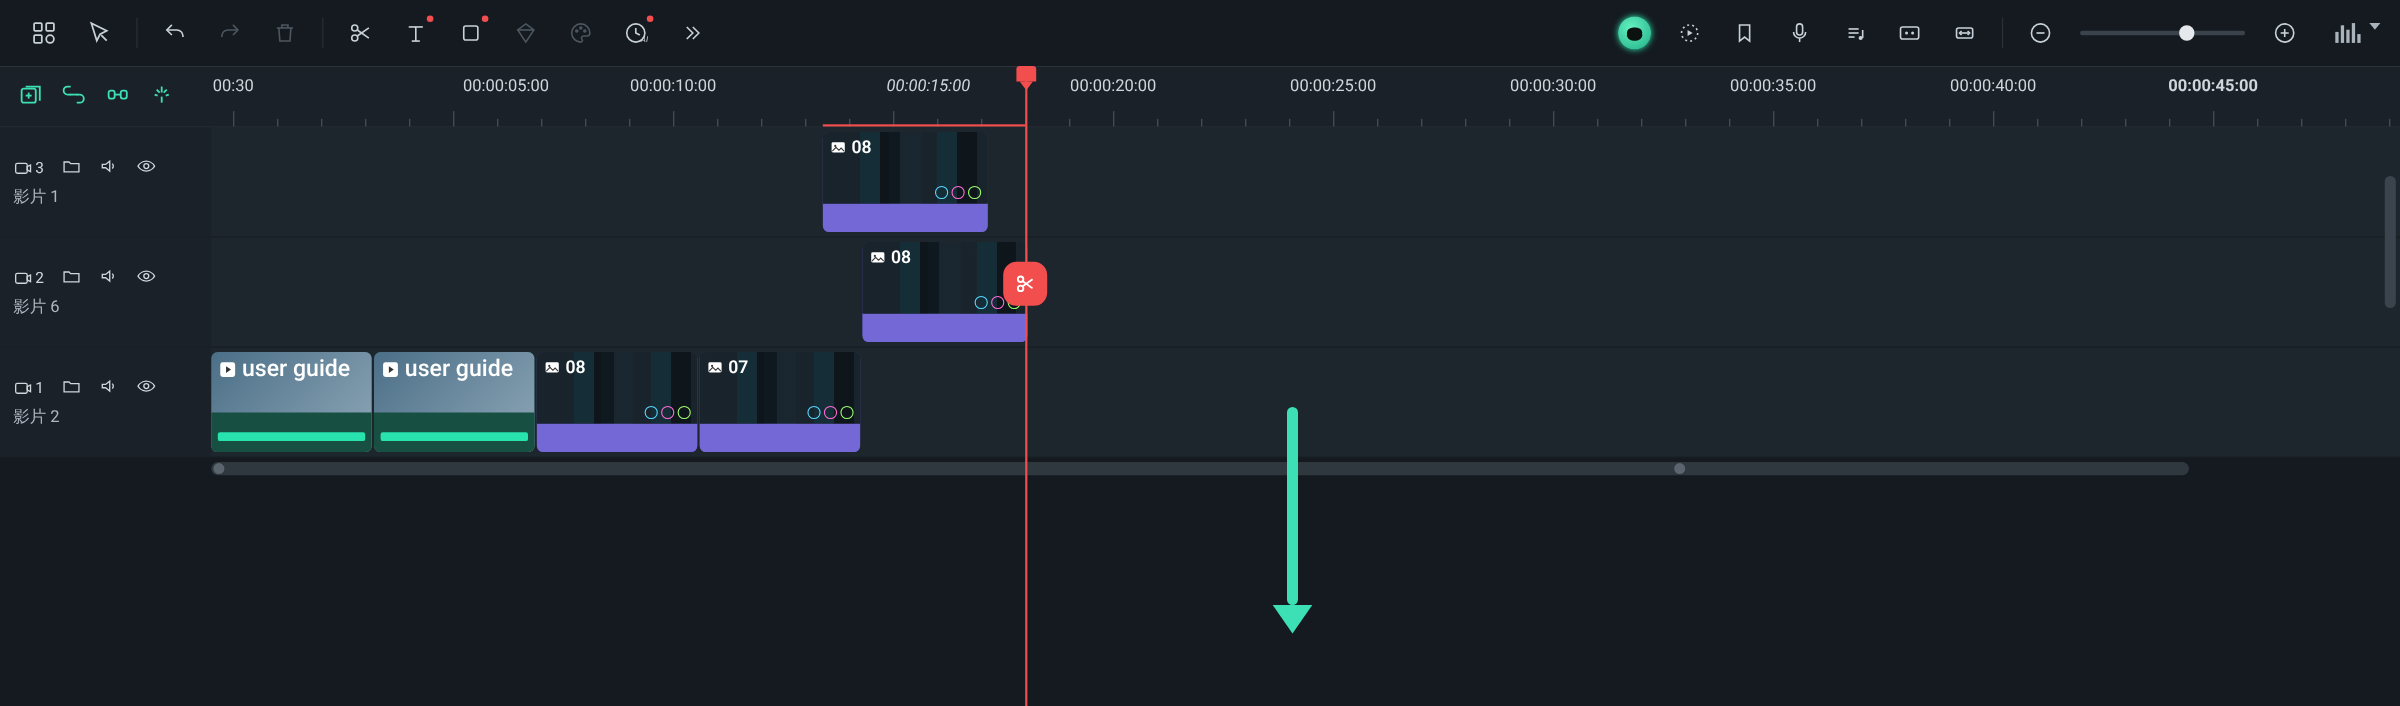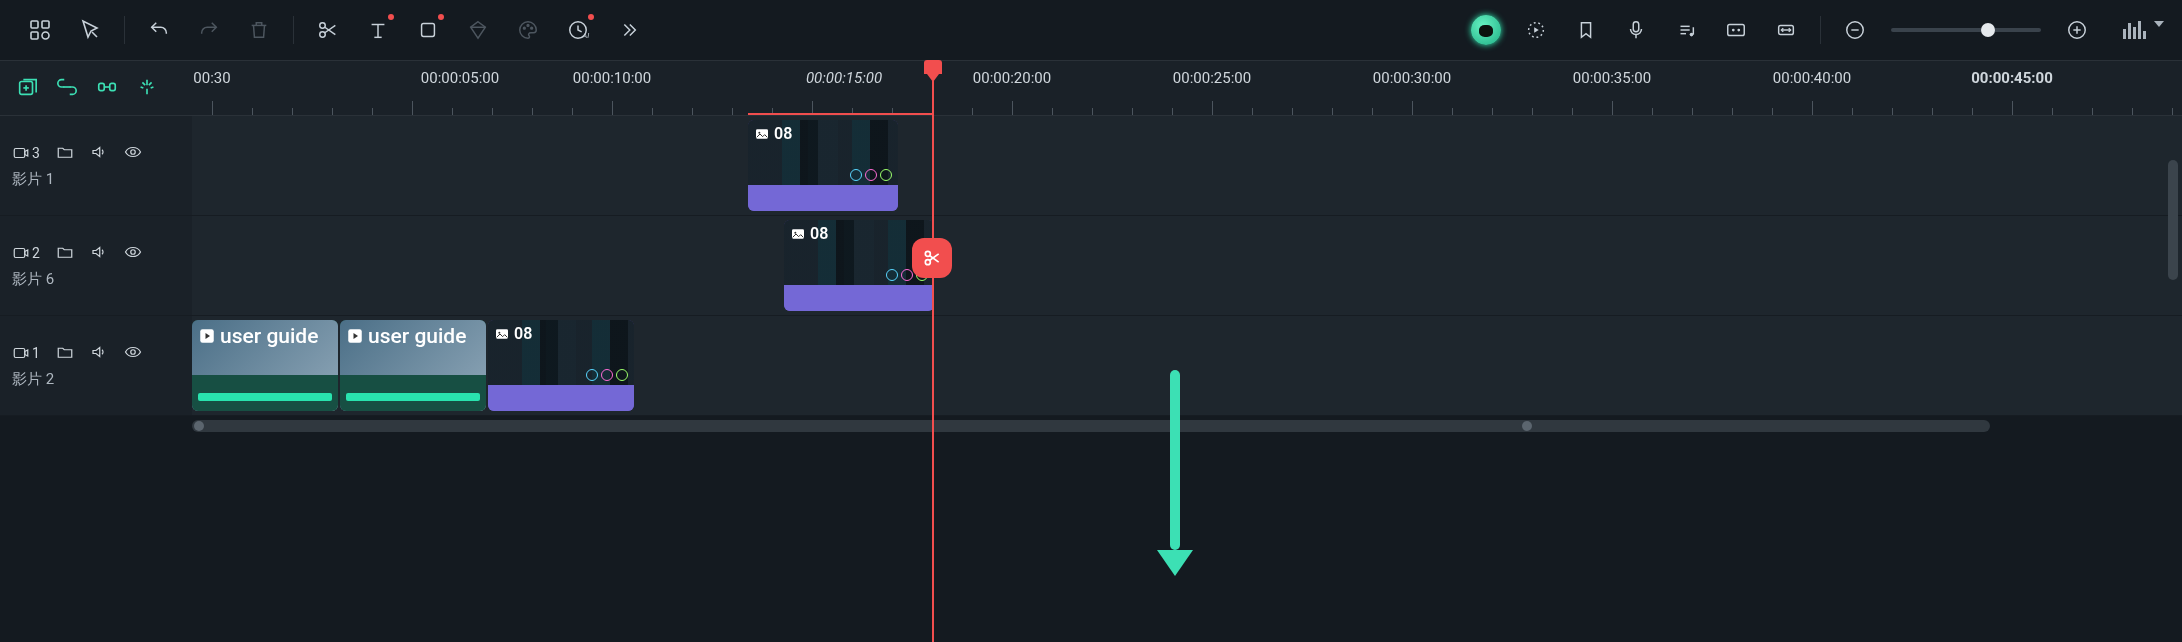--- a/index.html
+++ b/index.html
@@ -515,20 +515,39 @@
               <span>08</span>
             </div>
         <div class="wheels">
               <span></span>
               <span></span>
               <span></span>
             </div>
         </div>
           <div class="bar"></div>
         </div>
+        <div class="clip purple" style="left: 444px; width: 146px;">
+          <div class="thumb">
+            <div class="deco"></div>
+        <div class="label">
+              <svg viewBox="0 0 24 24">
+                <rect x="3" y="5" width="18" height="14" rx="2" fill="#fff"></rect>
+                <circle cx="8" cy="10" r="1.5" fill="#333"></circle>
+                <path d="M4 17l5-5 4 4 3-3 4 4" stroke="#333" fill="none" stroke-width="1.5"></path>
+              </svg>
+              <span>07</span>
+            </div>
+        <div class="wheels">
+              <span></span>
+              <span></span>
+              <span></span>
+            </div>
+        </div>
+          <div class="bar"></div>
+        </div>
       </div>
     </div>
   </div>
 
 <div class="playhead" id="playhead" style="left: 932px;">
   <div class="cap"></div>
   <div class="scis">
       <svg viewBox="0 0 24 24">
         <circle cx="7" cy="7" r="3"></circle>
         <circle cx="7" cy="17" r="3"></circle>

